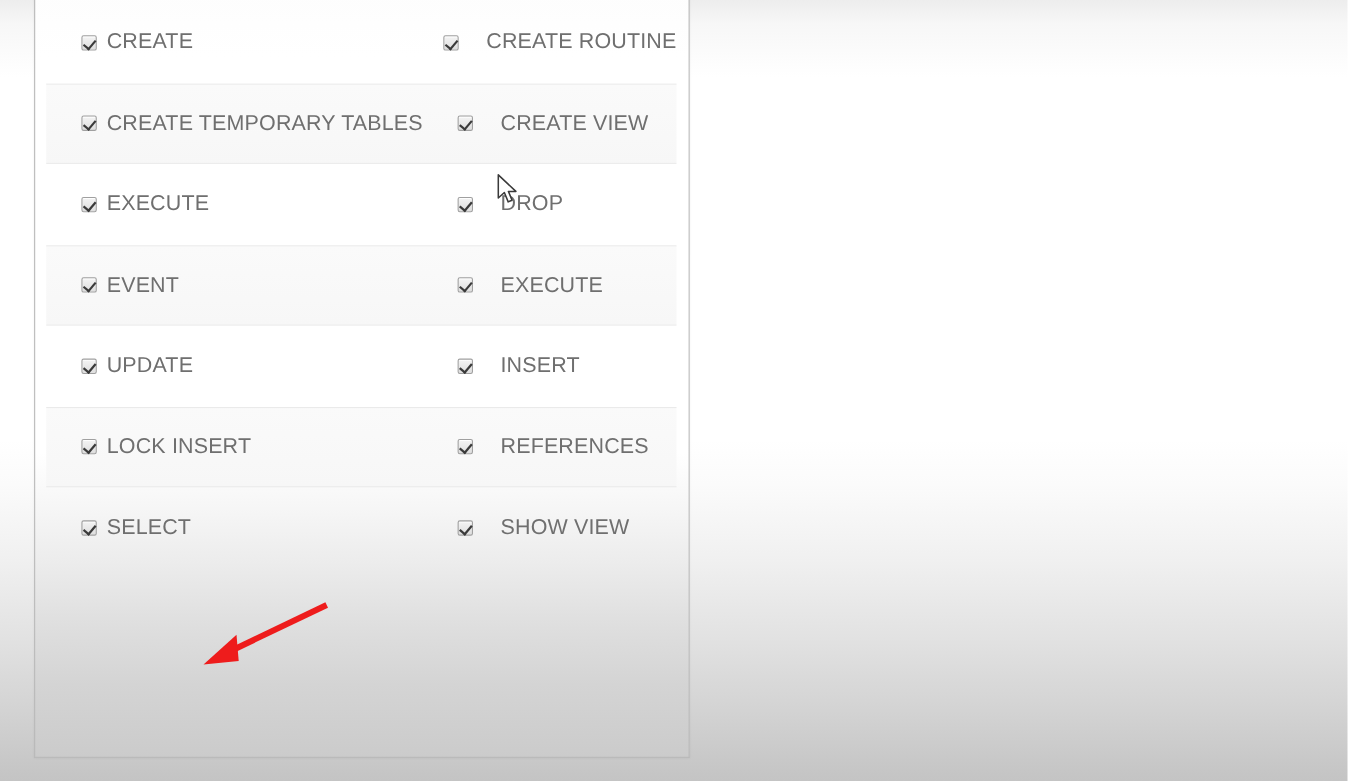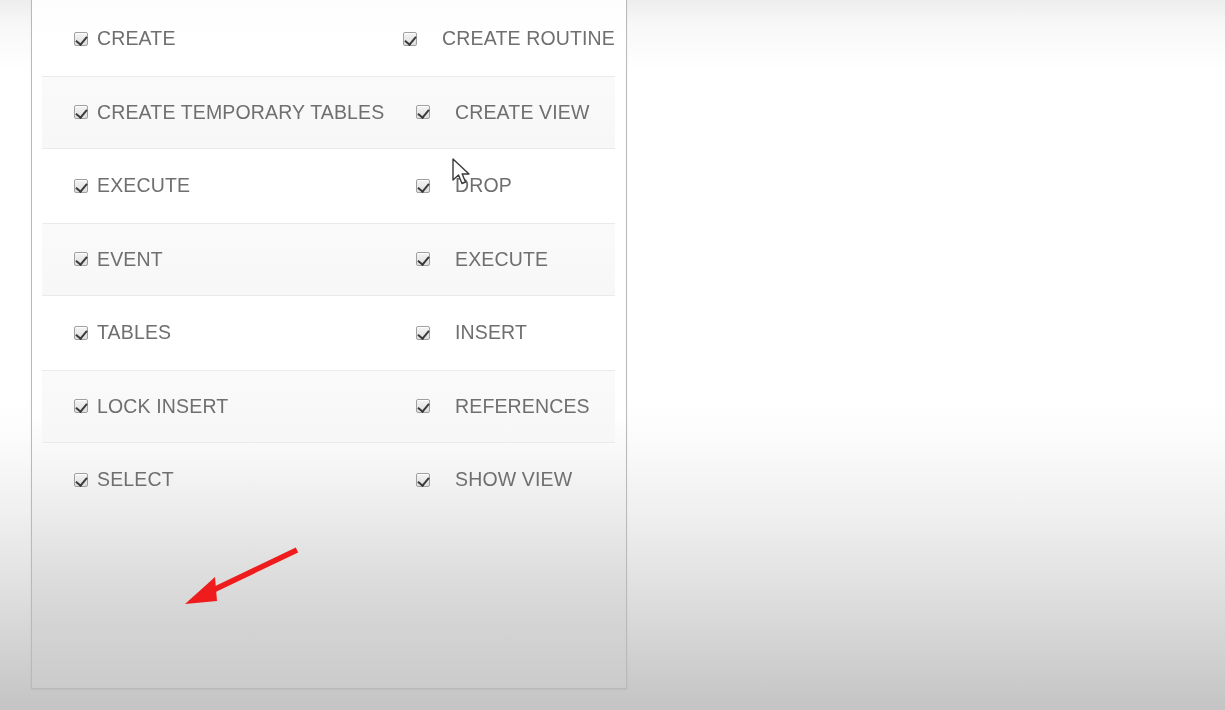--- a/index.html
+++ b/index.html
@@ -200,21 +200,21 @@
           <span class="priv-label">EVENT</span>
         </div>
         <div class="priv-cell col2">
           <span class="cbx"></span>
           <span class="priv-label">EXECUTE</span>
         </div>
       </div>
       <div class="priv-row">
         <div class="priv-cell col1">
           <span class="cbx"></span>
-          <span class="priv-label">TABLES</span>
+          <span class="priv-label">UPDATE</span>
         </div>
         <div class="priv-cell col2">
           <span class="cbx"></span>
           <span class="priv-label">INSERT</span>
         </div>
       </div>
       <div class="priv-row striped">
         <div class="priv-cell col1">
           <span class="cbx"></span>
           <span class="priv-label">LOCK INSERT</span>

